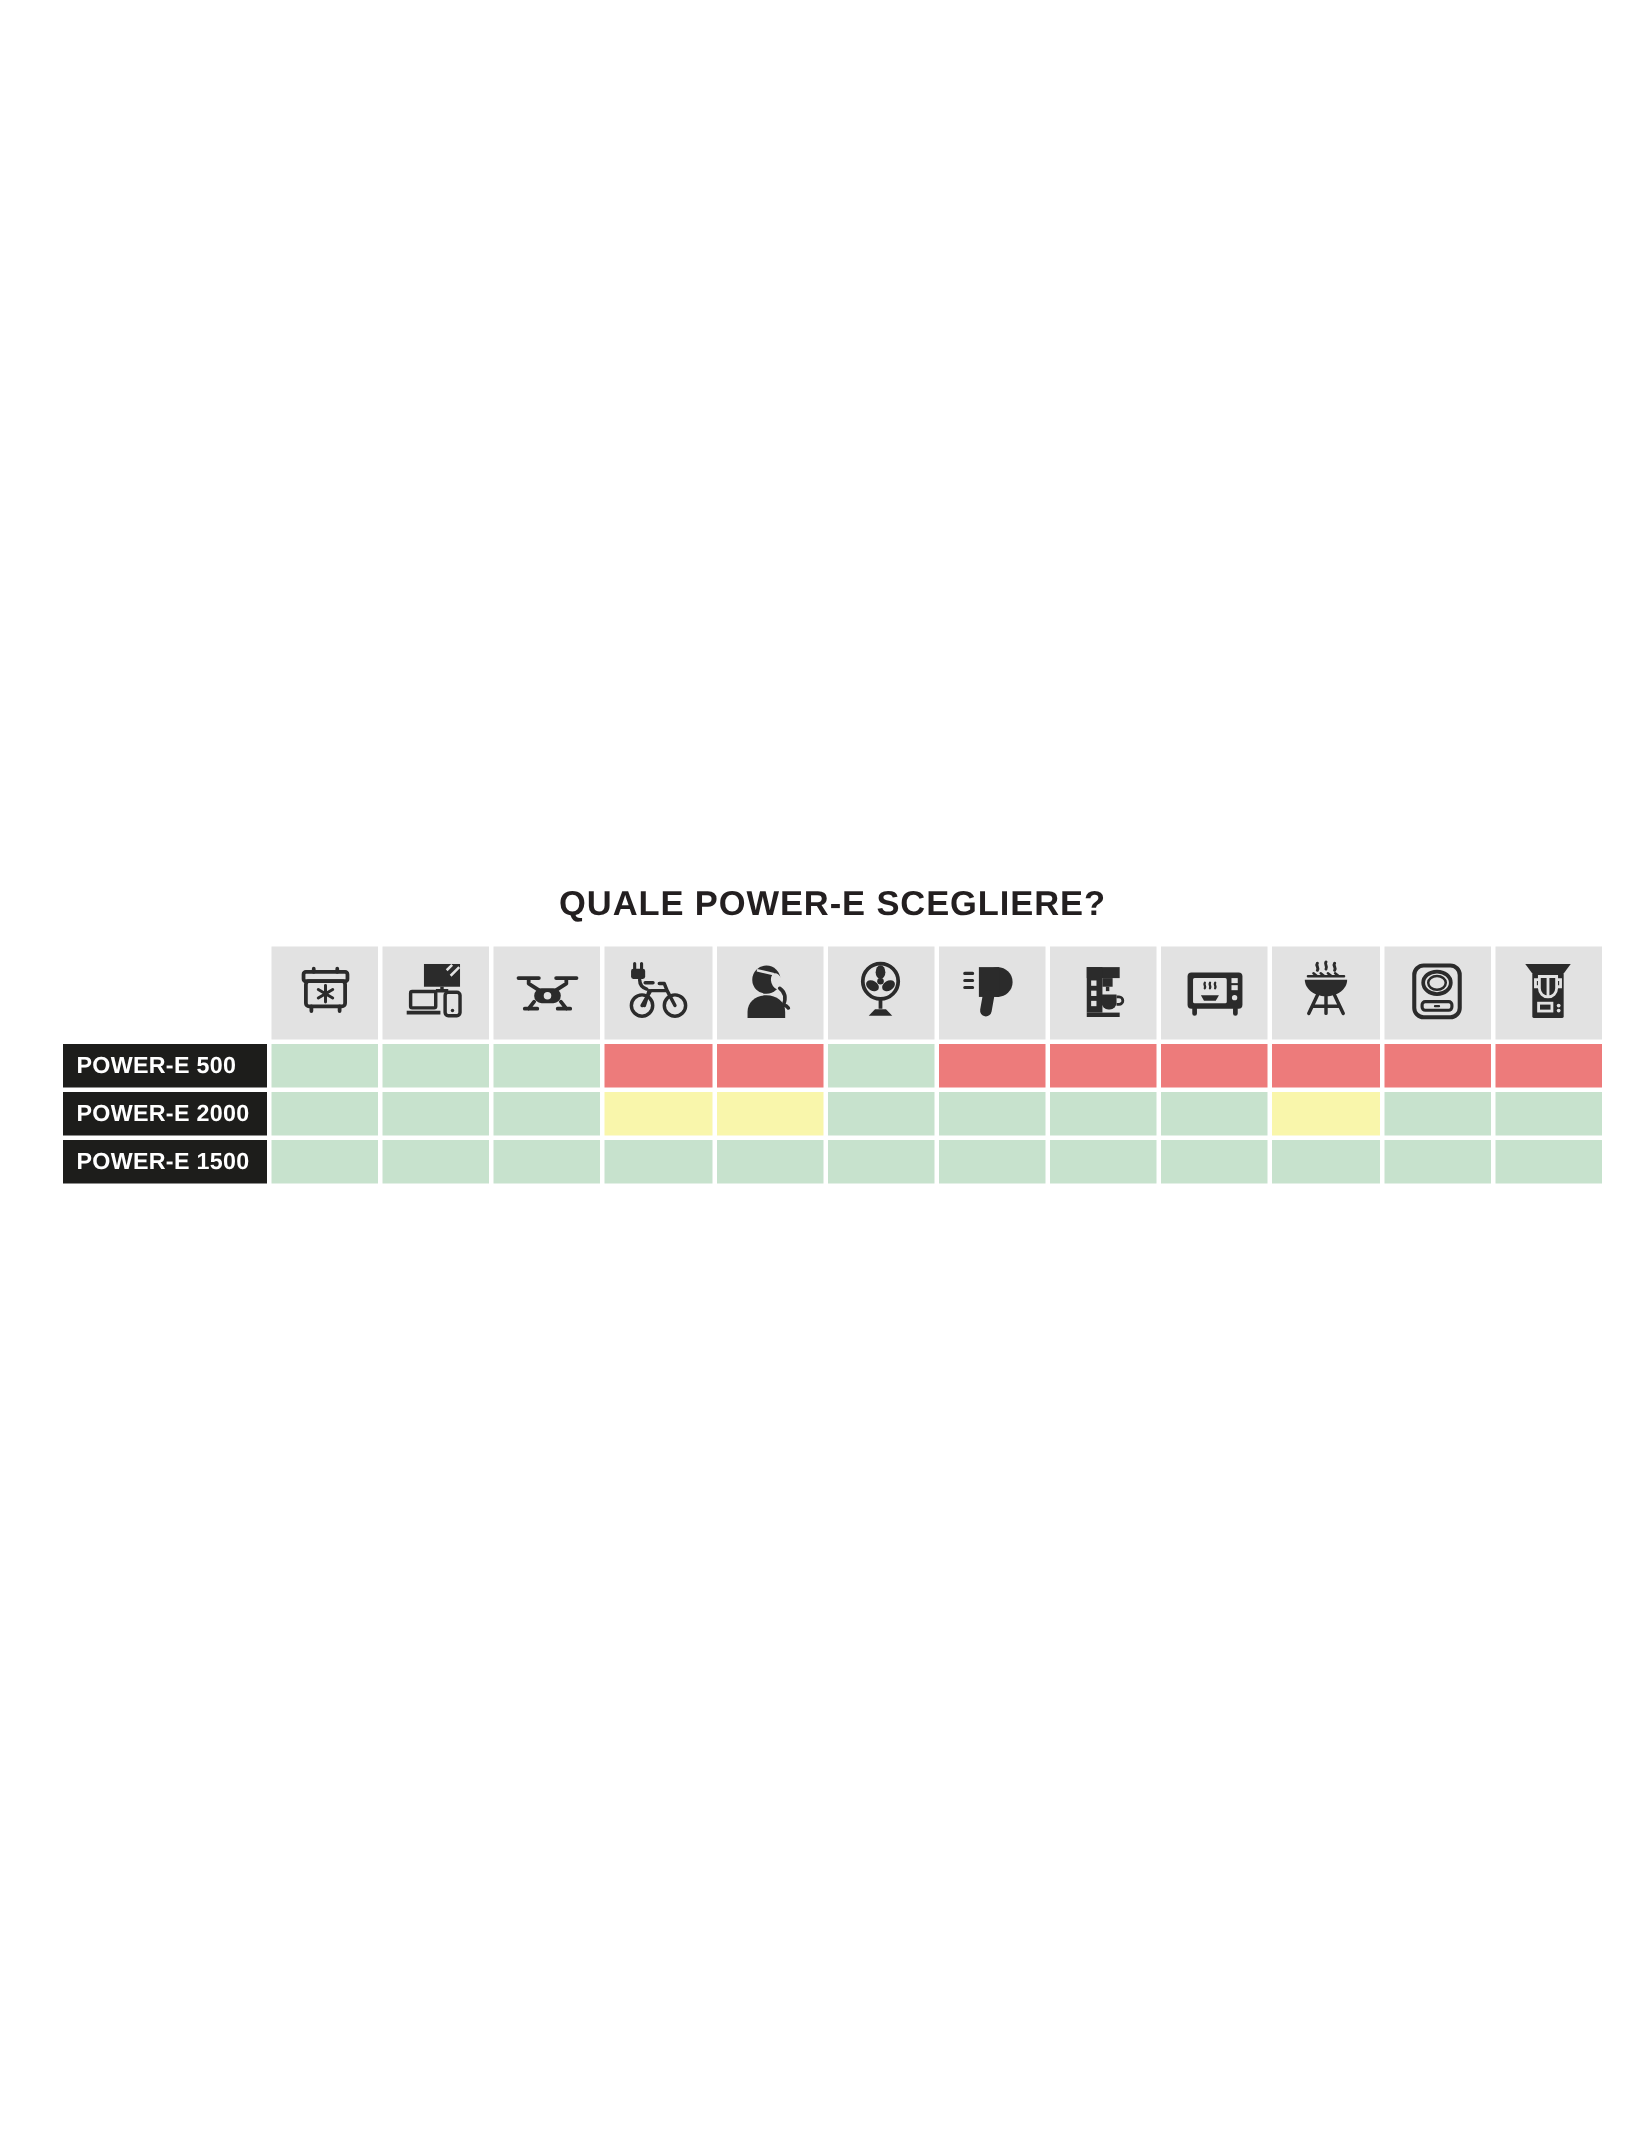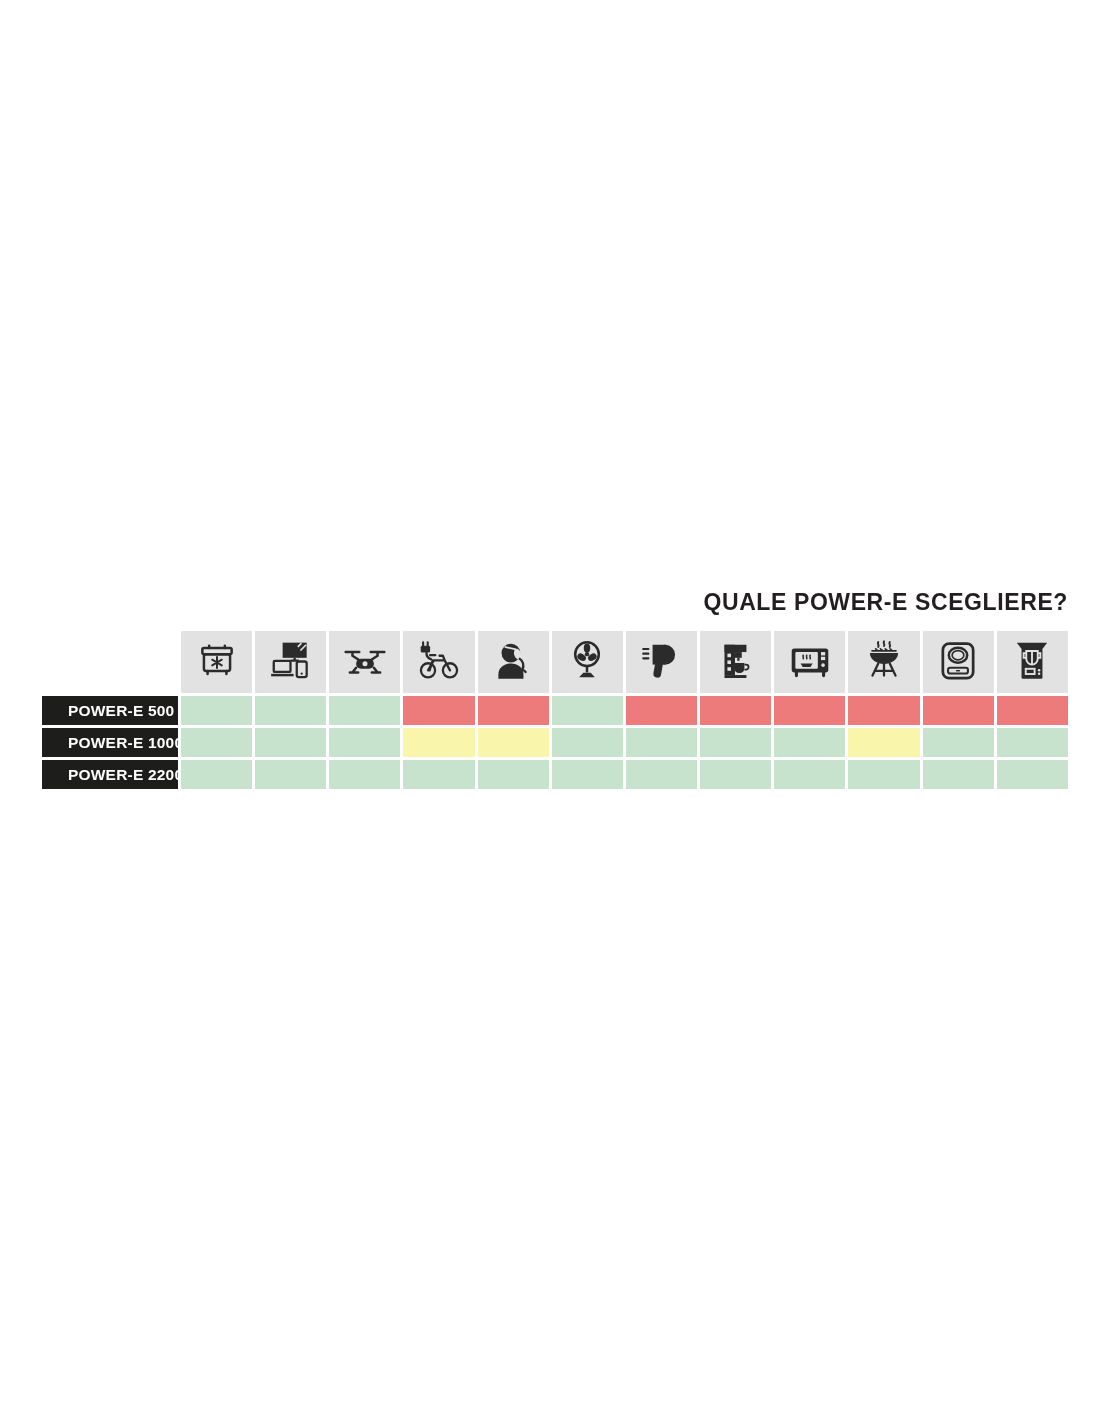--- a/index.html
+++ b/index.html
@@ -1,29 +1,29 @@
 <!DOCTYPE html>
 <html style="--green: #c7e2cd; --yellow: #f9f6ab; --red: #ed7b7b; --header-bg: #e2e2e2; --label-bg: #1d1d1b; --label-text: #ffffff; --ink: #2b2b2b; --title: #231f20;"><head>
 <meta charset="utf-8">
 <style>
   *{margin:0;padding:0;box-sizing:border-box}
   html,body{width:1100px;height:1422px;background:#ffffff;font-family:"Liberation Sans",sans-serif}
   .stage{position:absolute;left:0;top:0;width:1100px;height:1422px;overflow:hidden;background:#fff}
-  .title{position:absolute;left:42px;top:589px;width:1026px;text-align:right;
+  .title{position:absolute;left:42px;top:589px;width:1026px;text-align:center;
          font-size:23px;font-weight:bold;letter-spacing:.6px;color:var(--title,#231f20)}
   .grid{position:absolute;left:42px;top:631px;width:1026px;display:grid;
         grid-template-columns:136px repeat(12,1fr);
         grid-template-rows:62px 29px 29px 29px;gap:3px}
   .corner{background:transparent}
   .hcell{background:var(--header-bg,#e2e2e2);display:flex;align-items:center;justify-content:center;
          color:var(--ink,#2b2b2b)}
   .hcell svg{display:block}
   .rlabel{background:var(--label-bg,#1d1d1b);color:var(--label-text,#ffffff);
           font-weight:bold;font-size:15.5px;display:flex;align-items:center;
-          padding-left:26px;letter-spacing:.2px;white-space:nowrap}
+          padding-left:9px;letter-spacing:.2px;white-space:nowrap}
   .cell{background:#fff}
   .cell[data-state="green"]{background:var(--green,#c7e2cd)}
   .cell[data-state="yellow"]{background:var(--yellow,#f9f6ab)}
   .cell[data-state="red"]{background:var(--red,#ed7b7b)}
   .legend{position:absolute;left:42px;top:795px;width:1030px;font-size:11px;font-weight:bold;
           color:var(--ink,#2b2b2b);letter-spacing:.1px;white-space:nowrap}
 </style>
 </head>
 <body>
 
@@ -218,35 +218,35 @@
     <div class="cell" data-state="red"></div>
     <div class="cell" data-state="red"></div>
     <div class="cell" data-state="green"></div>
     <div class="cell" data-state="red"></div>
     <div class="cell" data-state="red"></div>
     <div class="cell" data-state="red"></div>
     <div class="cell" data-state="red"></div>
     <div class="cell" data-state="red"></div>
     <div class="cell" data-state="red"></div>
 
-    <div class="rlabel">POWER-E 1000</div>
+    <div class="rlabel">POWER-E 2000</div>
     <div class="cell" data-state="green"></div>
     <div class="cell" data-state="green"></div>
     <div class="cell" data-state="green"></div>
     <div class="cell" data-state="yellow"></div>
     <div class="cell" data-state="yellow"></div>
     <div class="cell" data-state="green"></div>
     <div class="cell" data-state="green"></div>
     <div class="cell" data-state="green"></div>
     <div class="cell" data-state="green"></div>
     <div class="cell" data-state="yellow"></div>
     <div class="cell" data-state="green"></div>
     <div class="cell" data-state="green"></div>
 
-    <div class="rlabel">POWER-E 2200</div>
+    <div class="rlabel">POWER-E 1500</div>
     <div class="cell" data-state="green"></div>
     <div class="cell" data-state="green"></div>
     <div class="cell" data-state="green"></div>
     <div class="cell" data-state="green"></div>
     <div class="cell" data-state="green"></div>
     <div class="cell" data-state="green"></div>
     <div class="cell" data-state="green"></div>
     <div class="cell" data-state="green"></div>
     <div class="cell" data-state="green"></div>
     <div class="cell" data-state="green"></div>

